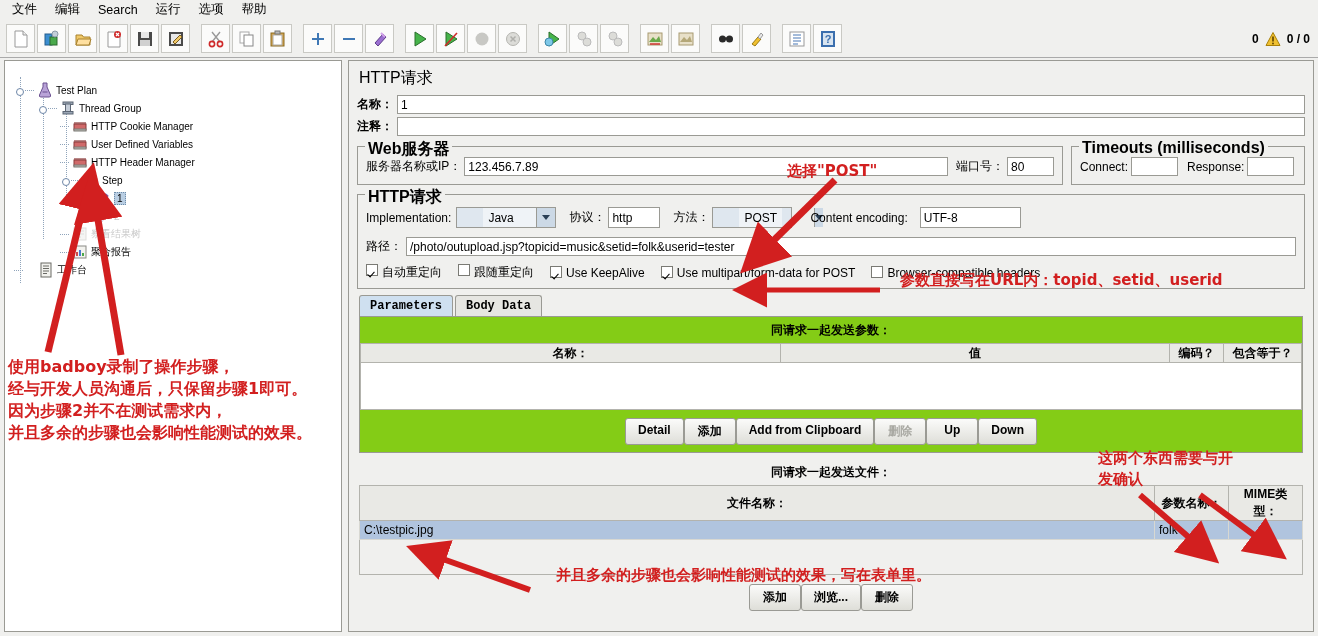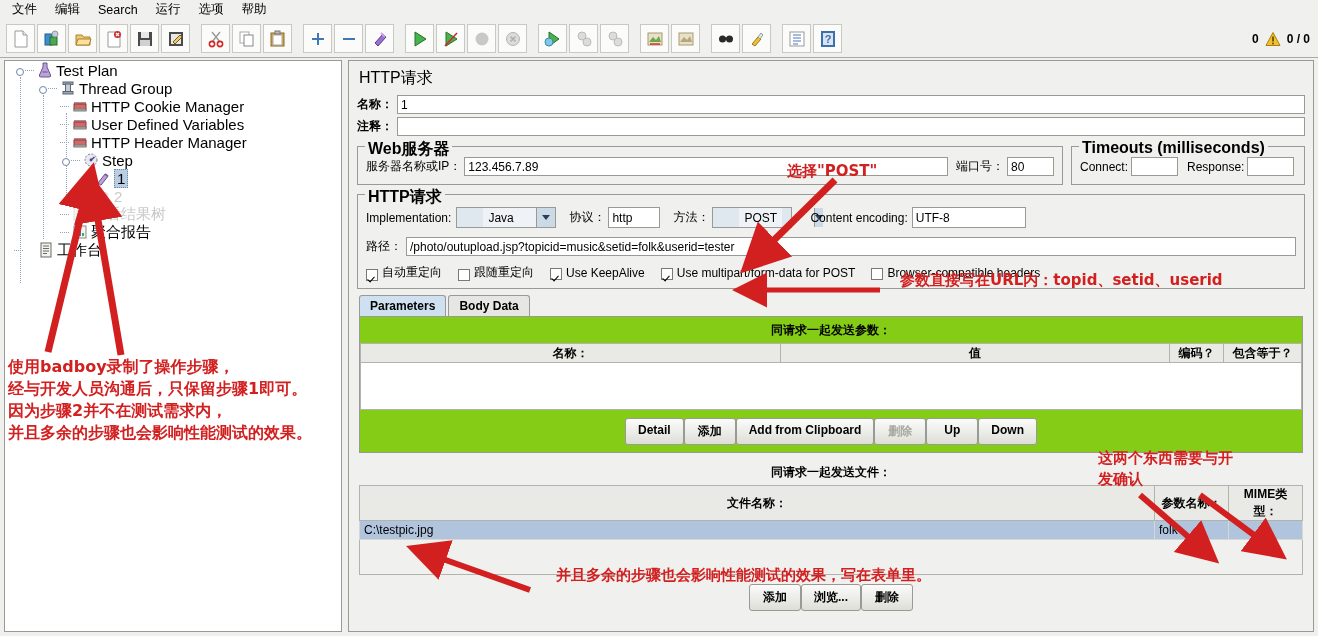--- a/index.html
+++ b/index.html
@@ -45,21 +45,21 @@
     display: flex; align-items: center; gap: 6px;
     font-size: 12px; font-weight: bold;
   }
   .warn-tri { width: 16px; height: 15px; display: inline-block; }
 
   
   .leftpanel {
     position: absolute; left: 4px; top: 60px; width: 338px; height: 572px;
     background: #fff; border: 1px solid #9a9a94; overflow: hidden;
   }
-  .tree { position: relative; padding-top: 0; font-size: 15px; }
+  .tree { position: relative; padding-top: 20px; font-size: 10px; }
   .tnode {
     display: flex; align-items: center; height: 18px; position: relative;
     white-space: nowrap; padding-left: 0;
   }
   .tnode .lbl { margin-left: 3px; color: #000; }
   .tnode.sel .lbl {
     background: #b9cee3; padding: 0 2px; border: 1px dotted #6e8ca8;
   }
   .tnode.dim .lbl { color: #c9c9c9; }
   .handle {
@@ -114,21 +114,21 @@
     width: 12px; height: 12px; border: 1px solid #7a7a74; background: #fff;
     display: inline-block; position: relative; margin-right: 4px;
     vertical-align: -2px;
   }
   .cb.on::after {
     content: ""; position: absolute; left: 2px; top: 5px; width: 3px; height: 6px;
     border: solid #000; border-width: 0 1.6px 1.6px 0;
     transform: rotate(42deg); transform-origin: center;
   }
   .cbrow { display: flex; align-items: center; gap: 0; font-size: 12px; }
-  .cbitem { display: flex; align-items: flex-end; margin-right: 16px; white-space: nowrap; }
+  .cbitem { display: flex; align-items: flex-start; margin-right: 16px; white-space: nowrap; }
 
   .combo {
     border: 1px solid #9a9a94; background: #dfe7ef; height: 21px;
     display: inline-flex; align-items: stretch; min-width: 60px; padding-left: 26px;
   }
   .combo .cval {
     flex: 1; display: flex; align-items: center; padding: 0 5px;
     background: #eff3f7; font-size: 12px; white-space: nowrap;
   }
   .combo .carrow {
@@ -139,21 +139,21 @@
     width: 0; height: 0; border-left: 4px solid transparent;
     border-right: 4px solid transparent; border-top: 5px solid #2a3f55;
     display: block;
   }
 
   
   .tabs { display: flex; align-items: flex-end; margin-left: 10px; height: 21px; }
   .tab {
     border: 1px solid #9a9a94; border-bottom: none; padding: 3px 10px 3px 10px;
     font-size: 12px; font-weight: bold; background: #e6e6e2;
-    border-radius: 3px 3px 0 0; margin-right: 2px; cursor: default;
+    border-radius: 3px 3px 0 0; margin-right: 2px; cursor: default; font-family: Liberation Mono, monospace;
   }
   .tab.active { background: #cfe0f0; }
 
   .tabbody {
     border: 1px solid #9a9a94; background: #84cc16;
     margin: 0 10px 0 10px; position: relative;
   }
 
   .tblhdrtitle {
     text-align: center; font-weight: bold; font-size: 12px; padding: 5px 0 4px 0;
@@ -593,21 +593,21 @@
         <span class="lab" style="margin-left:13px;">协议：</span>
         <span class="jtf" style="width:52px; margin-left:3px; height:21px;">http</span>
         <span class="lab" style="margin-left:13px;">方法：</span>
         <span class="combo" style="width:80px; margin-left:3px;gap:32px;">
           <span class="cval">POST</span>
           <span class="carrow">
               <i></i>
             </span>
         </span>
         <span class="lab" style="margin-left:18px;">Content encoding:</span>
-        <span class="jtf" style="width:114px; margin-left:4px; height:21px;">UTF-8</span>
+        <span class="jtf" style="width:101px; margin-left:12px; height:21px;">UTF-8</span>
       </div>
 
       <div style="display:flex; align-items:center; margin-bottom:8px;">
         <span class="lab">路径：</span>
         <span class="jtf" style="flex:1; margin-left:4px;">/photo/outupload.jsp?topicid=music&amp;setid=folk&amp;userid=tester</span>
       </div>
 
       <div class="cbrow">
         <span class="cbitem">
           <span class="cb on"></span>

